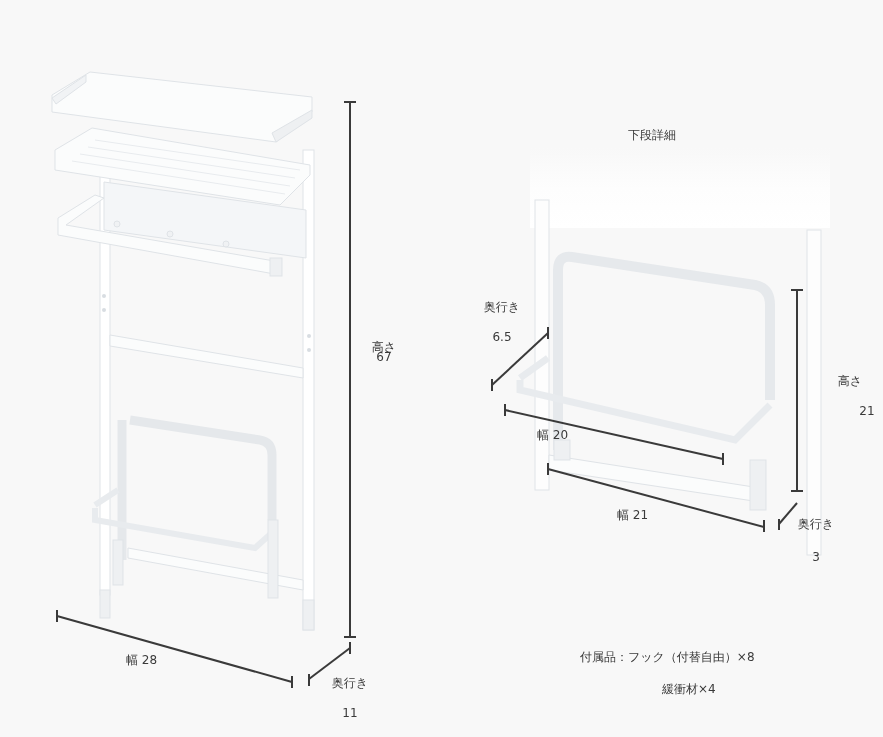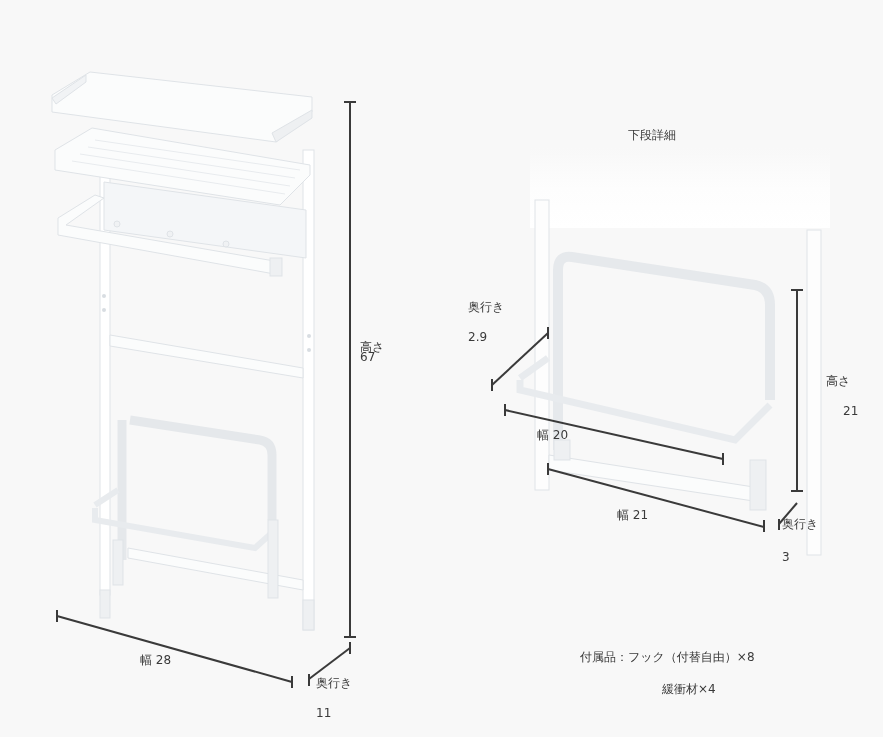--- a/index.html
+++ b/index.html
@@ -1,20 +1,20 @@
 <!DOCTYPE html>
 <html><head>
 <meta charset="utf-8">
 <style>
   html,body{margin:0;padding:0;}
   body{width:883px;height:737px;background:#f8f8f8;position:relative;overflow:hidden;
        font-family:"DejaVu Sans","Liberation Sans",sans-serif;color:#333;}
   svg.art{position:absolute;left:0;top:0;}
   .lbl{position:absolute;font-size:12px;color:#3a3a3a;white-space:nowrap;line-height:1.2;}
-  .c{text-align:left;}
+  .c{text-align:center;}
 </style>
 </head>
 <body>
 
 <svg class="art" width="883" height="737">
   <defs>
     <linearGradient id="fade" x1="0" y1="0" x2="0" y2="1">
       <stop offset="0" stop-color="#f8f8f8"></stop>
       <stop offset="0.5" stop-color="#fdfdfd"></stop>
       <stop offset="1" stop-color="#ffffff"></stop>
@@ -104,27 +104,27 @@
     <line x1="791" y1="290" x2="803" y2="290"></line>
     <line x1="791" y1="491" x2="803" y2="491"></line>
 
     <line x1="779" y1="524" x2="797" y2="503"></line>
     <line x1="779" y1="519" x2="779" y2="530"></line>
   </g>
 </svg>
 
 <div class="lbl c" style="left:360px;top:340px;width:48px;">高さ</div>
 <div class="lbl c" style="left:360px;top:350px;width:48px;">67</div>
-<div class="lbl" style="left:140px;top:653px;">幅 28</div>
+<div class="lbl" style="left:126px;top:653px;">幅 28</div>
 <div class="lbl c" style="left:316px;top:676px;width:68px;">奥行き</div>
 <div class="lbl c" style="left:316px;top:706px;width:68px;">11</div>
 
 <div class="lbl" style="left:628px;top:128px;">下段詳細</div>
 <div class="lbl c" style="left:468px;top:300px;width:68px;">奥行き</div>
-<div class="lbl c" style="left:468px;top:330px;width:68px;">2.9</div>
+<div class="lbl c" style="left:468px;top:330px;width:68px;">6.5</div>
 <div class="lbl" style="left:511px;top:428px;margin-left:26px;">幅 20</div>
 <div class="lbl" style="left:617px;top:508px;">幅 21</div>
 <div class="lbl c" style="left:826px;top:374px;width:48px;">高さ</div>
 <div class="lbl c" style="left:843px;top:404px;width:48px;">21</div>
 <div class="lbl c" style="left:782px;top:517px;width:68px;">奥行き</div>
 <div class="lbl c" style="left:782px;top:550px;width:68px;">3</div>
 
 <div class="lbl" style="left:580px;top:650px;">付属品：フック（付替自由）×8</div>
 <div class="lbl" style="left:662px;top:682px;">緩衝材×4</div>
 

